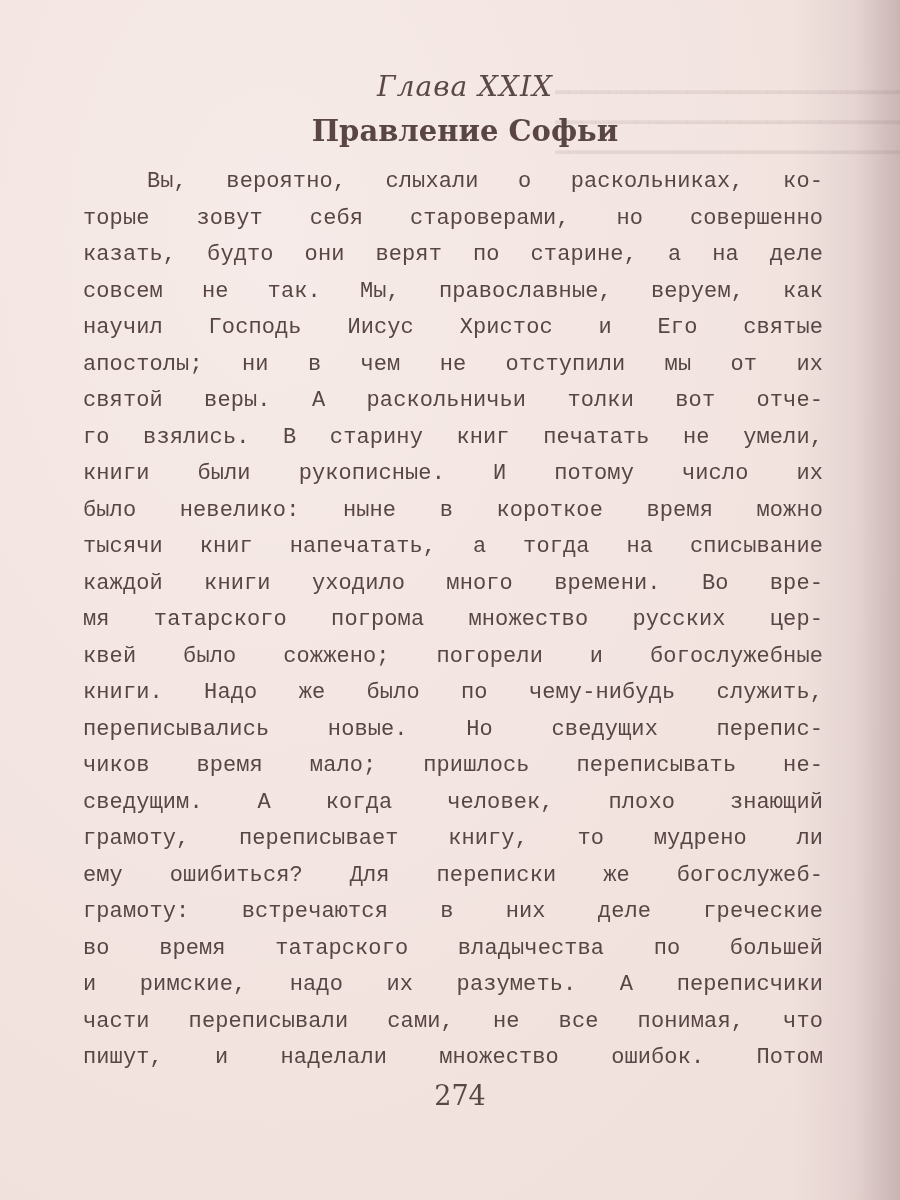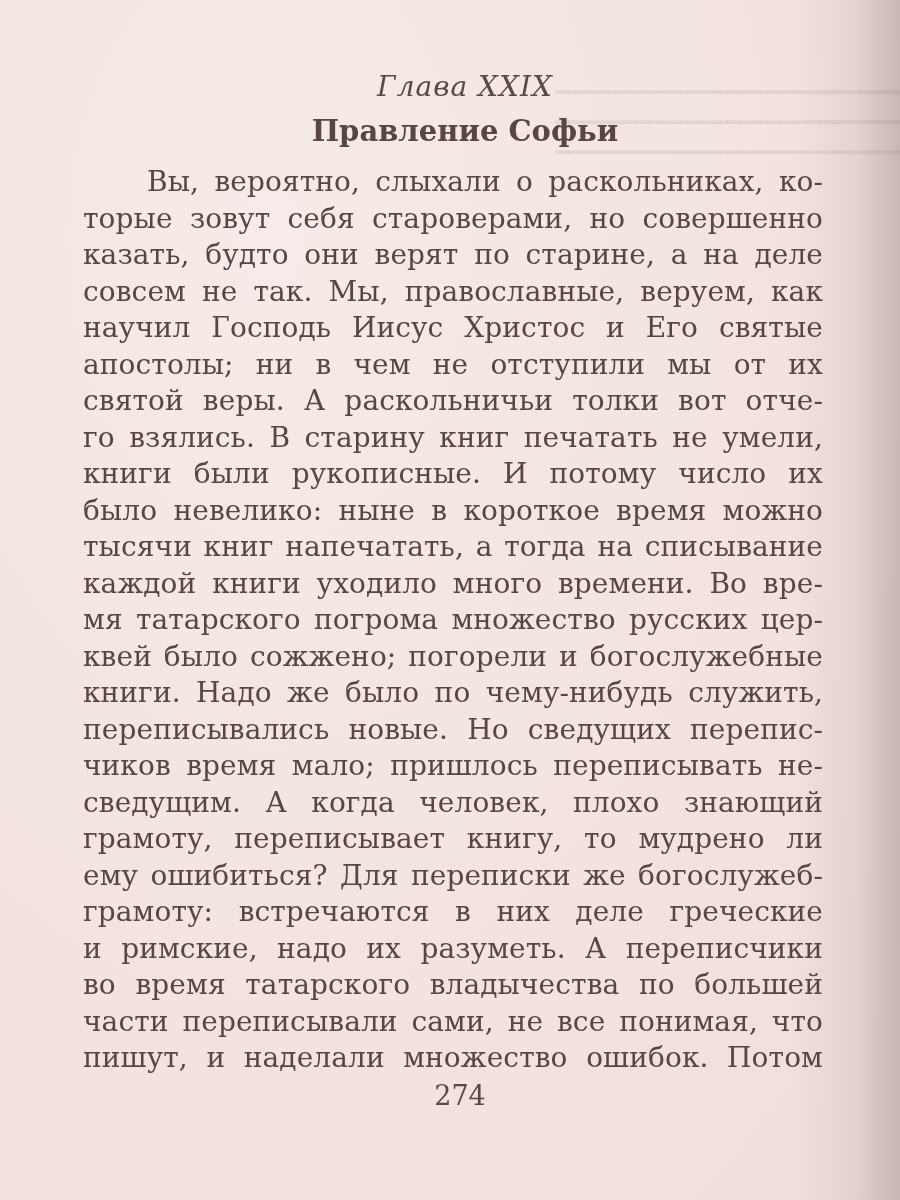--- a/index.html
+++ b/index.html
@@ -60,25 +60,26 @@
     .body-text {
       position: absolute;
       top: 164px;
       left: 83px;
       width: 740px;
     }
     .line {
       display: block;
       height: 36.5px;
       line-height: 36.5px;
-      font-size: 28px;
+      font-size: 22px;
       white-space: nowrap;
       text-align: justify;
       text-align-last: justify;
       letter-spacing: 0.1px;
+      font-family: Liberation Mono, monospace;
     }
     .line.first {
       padding-left: 64px;
     }
     .page-number {
       position: absolute;
       top: 1080px;
       left: 0;
       width: 920px;
       text-align: center;
@@ -115,19 +116,19 @@
   <span class="line">каждой книги уходило много времени. Во вре-</span>
   <span class="line">мя татарского погрома множество русских цер-</span>
   <span class="line">квей было сожжено; погорели и богослужебные</span>
   <span class="line">книги. Надо же было по чему-нибудь служить,</span>
   <span class="line">переписывались новые. Но сведущих перепис-</span>
   <span class="line">чиков время мало; пришлось переписывать не-</span>
   <span class="line">сведущим. А когда человек, плохо знающий</span>
   <span class="line">грамоту, переписывает книгу, то мудрено ли</span>
   <span class="line">ему ошибиться? Для переписки же богослужеб-</span>
   <span class="line">грамоту: встречаются в них деле греческие</span>
+  <span class="line">во время татарского владычества по большей</span>
   <span class="line">и римские, надо их разуметь. А переписчики</span>
-  <span class="line">во время татарского владычества по большей</span>
   <span class="line">части переписывали сами, не все понимая, что</span>
   <span class="line">пишут, и наделали множество ошибок. Потом</span>
 </div>
 
 <div class="page-number">274</div>
 
 </body></html>

